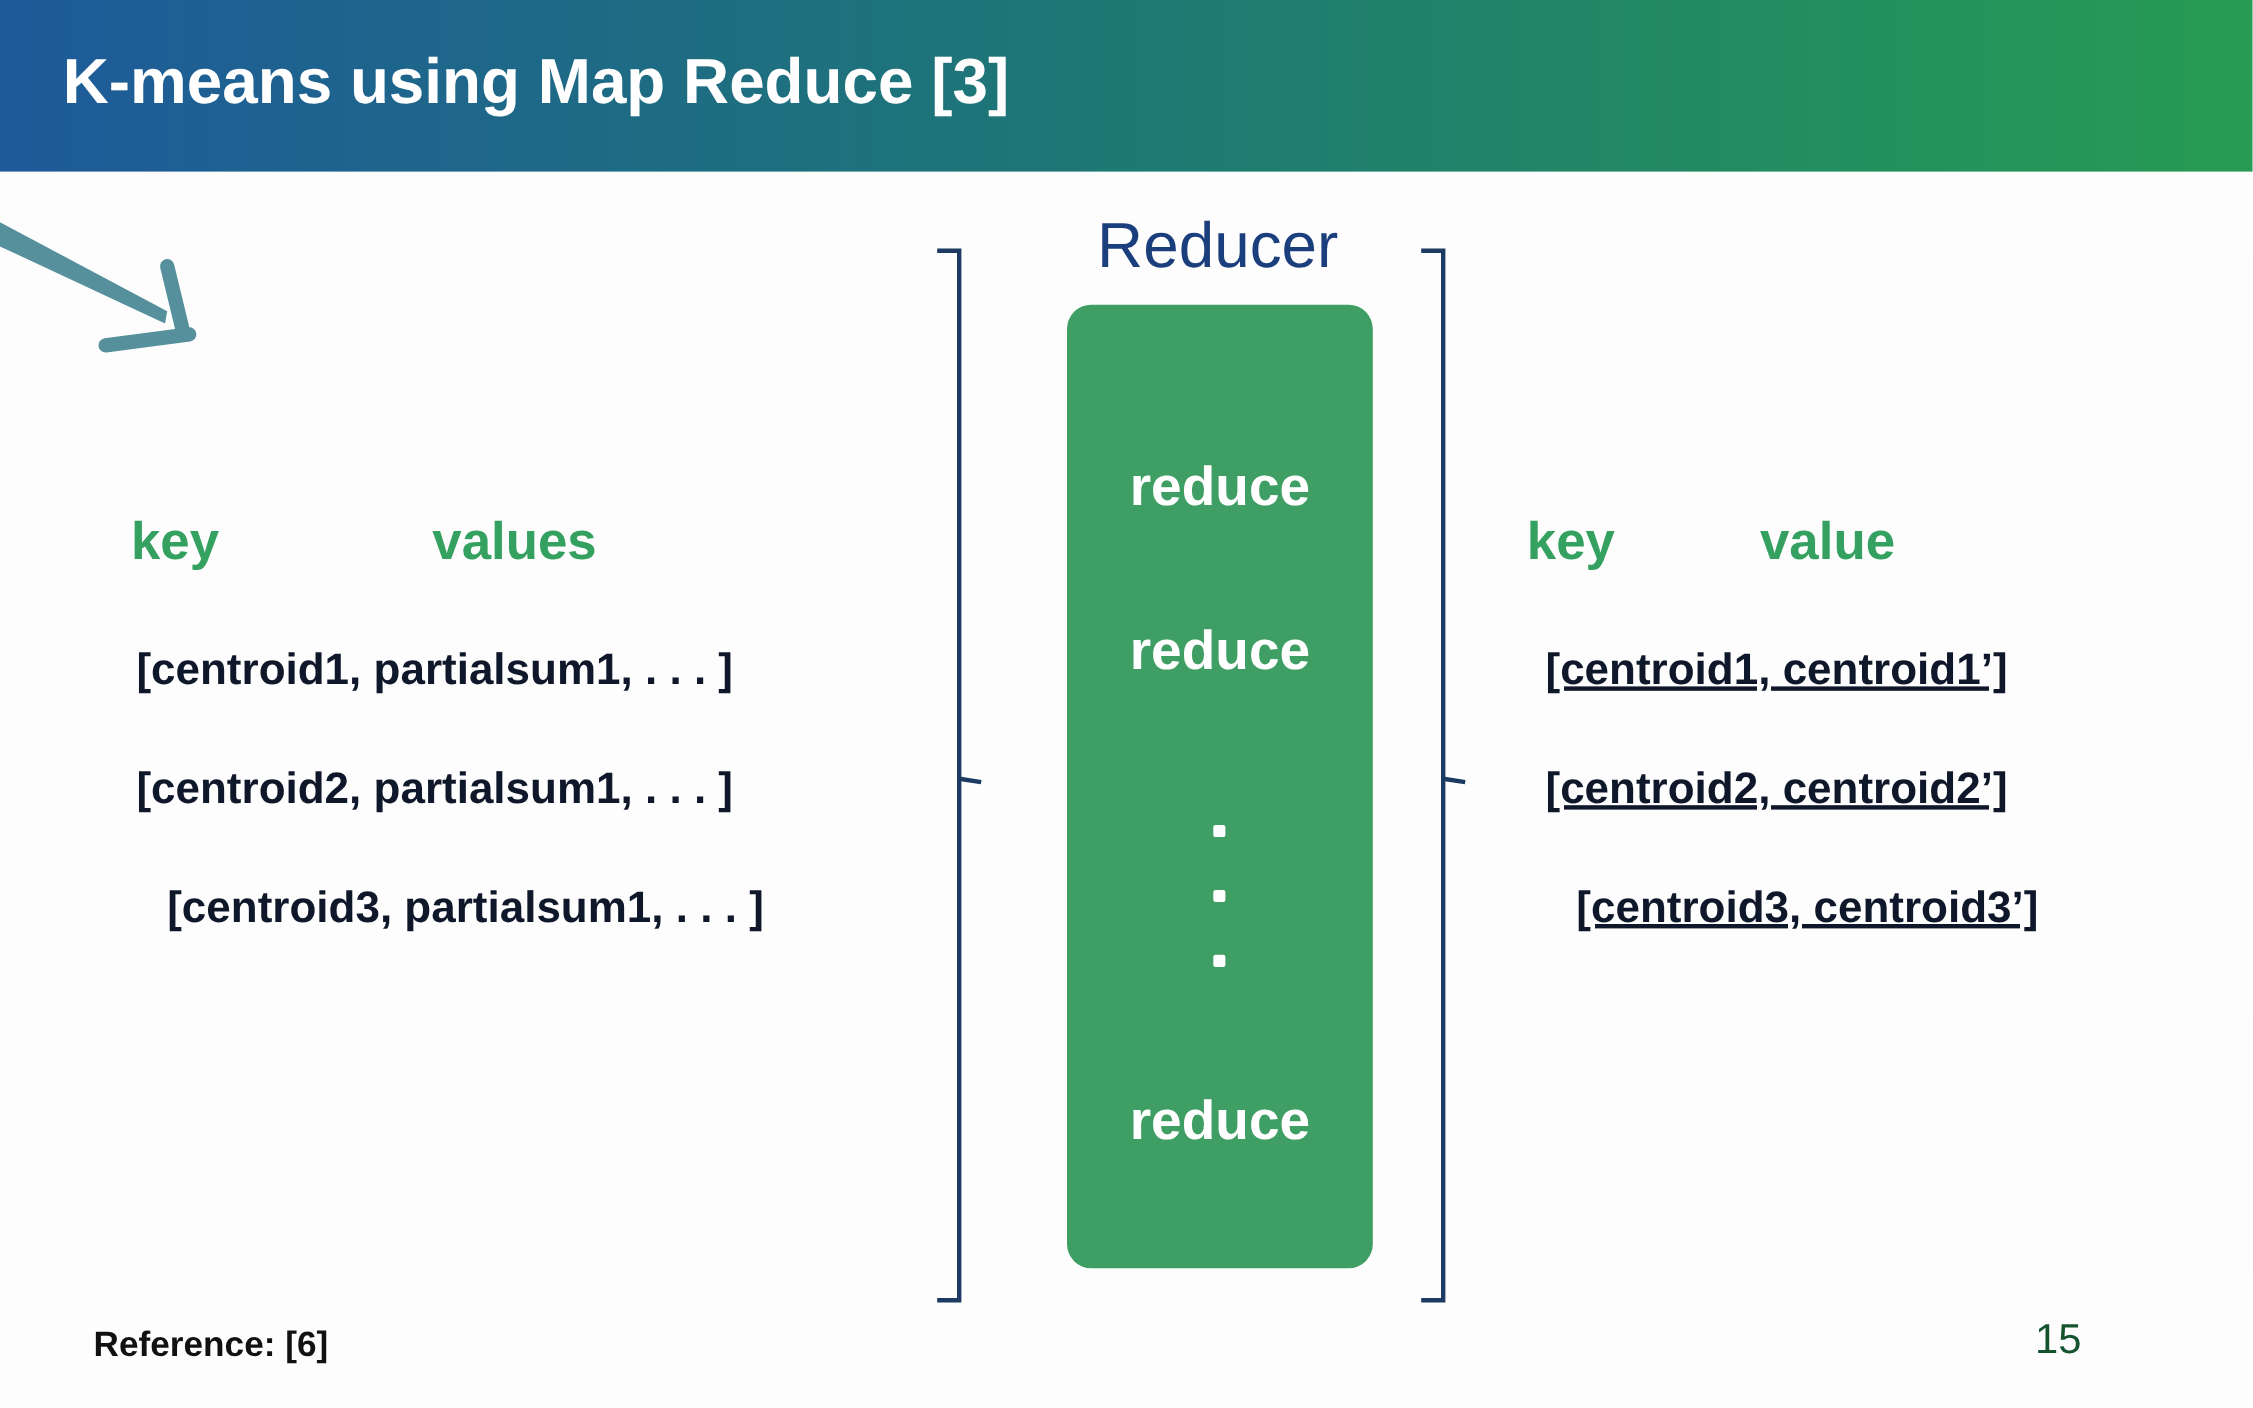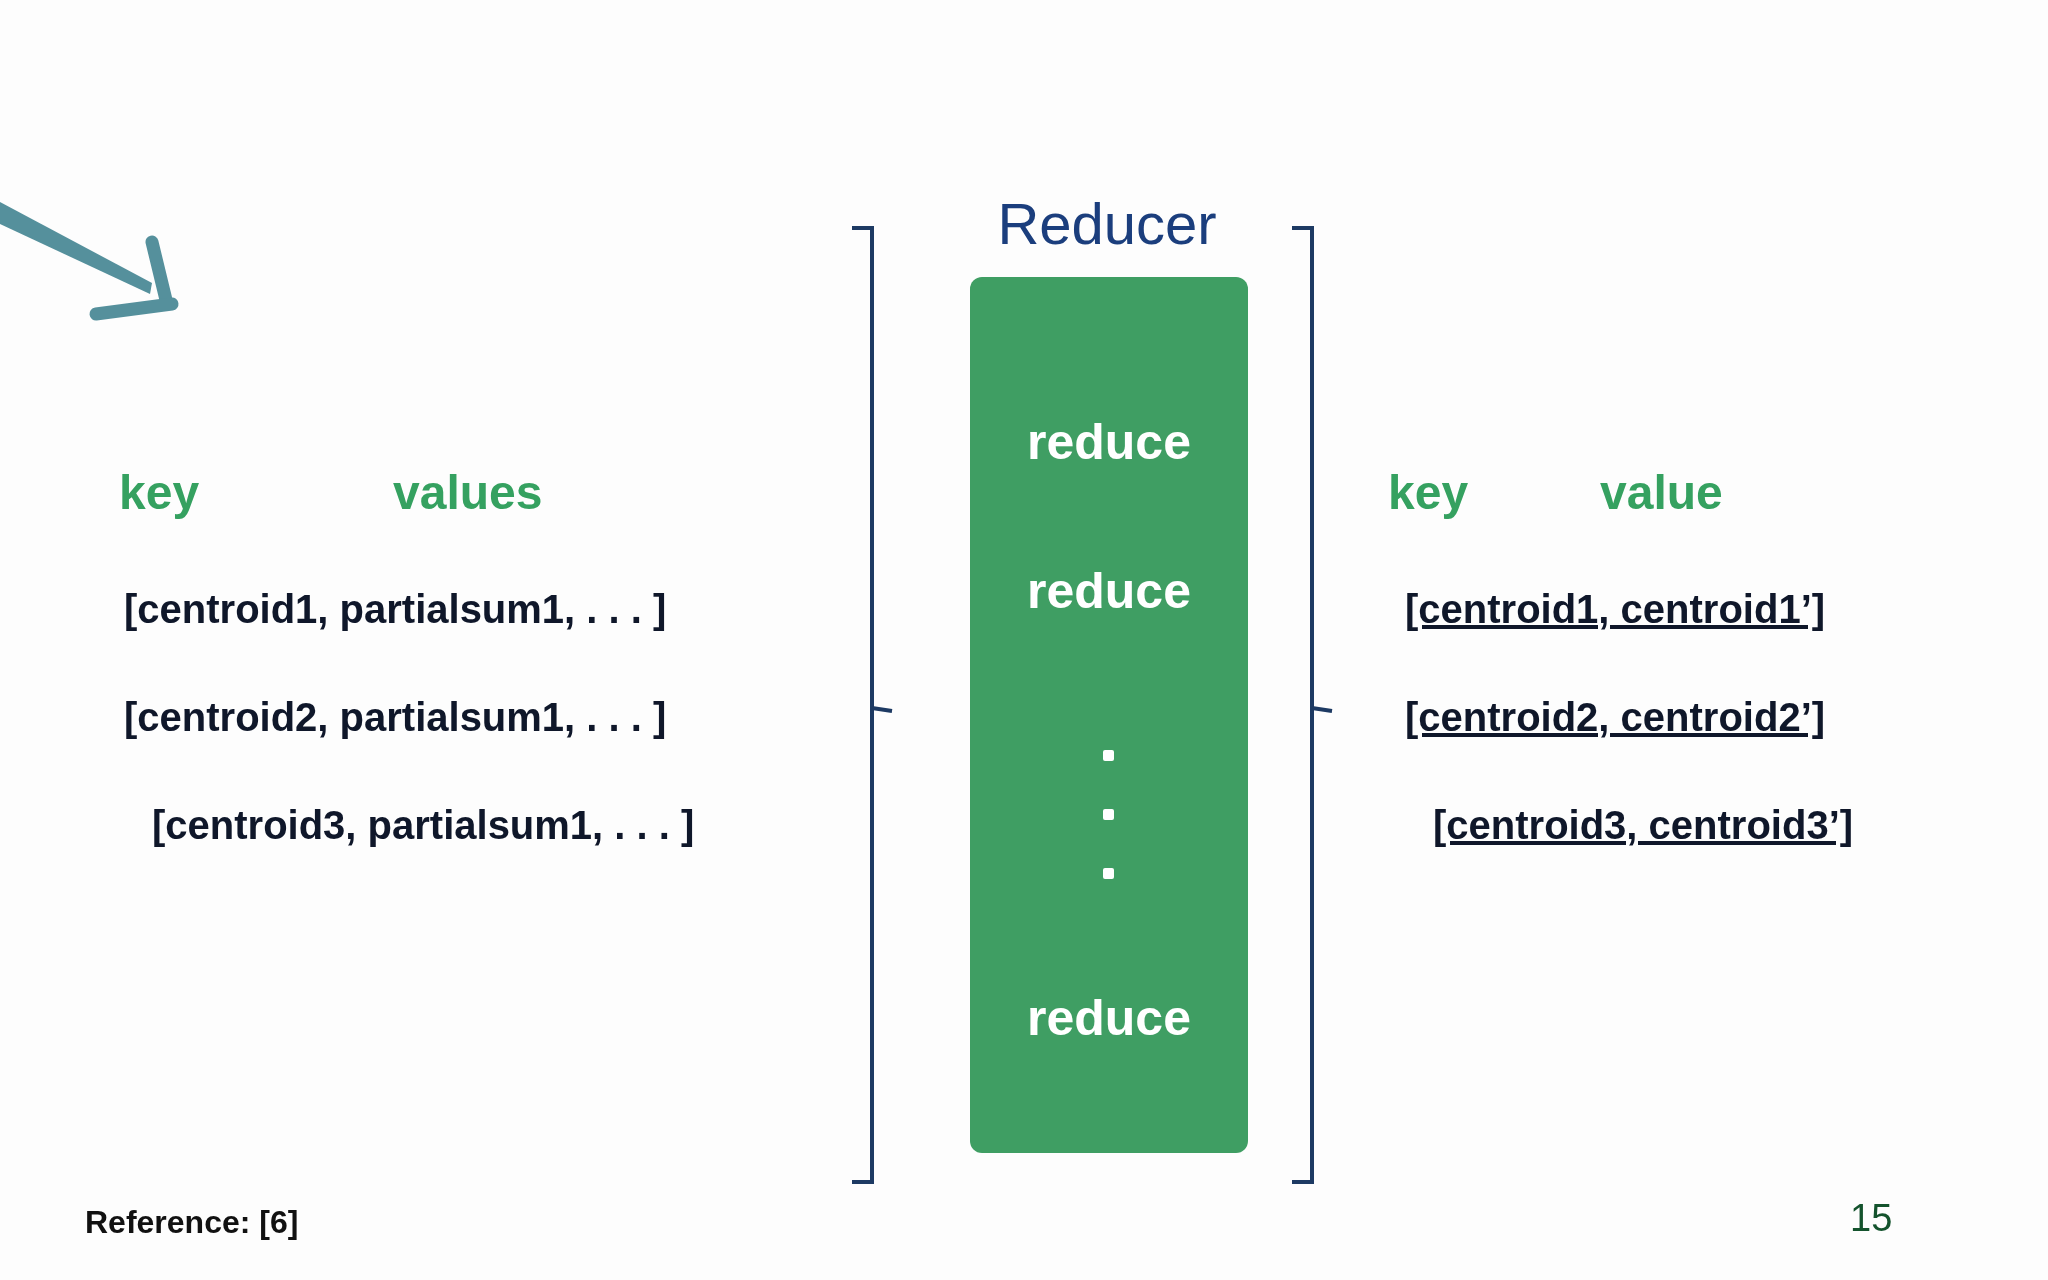--- a/index.html
+++ b/index.html
@@ -41,21 +41,21 @@
     color: #1b3e7d;
   }
   .bracket-svg { position: absolute; top: 225px; }
   .bracket-left  { left: 850px; }
   .bracket-right { left: 1290px; }
   .reduce-box {
     position: absolute;
     left: 970px; top: 277px;
     width: 278px; height: 876px;
     background: #3f9e63;
-    border-radius: 12px;
+    border-radius: 22px;
   }
   .reduce-word {
     position: absolute;
     left: 0; width: 278px;
     text-align: center;
     color: #ffffff;
     font-weight: bold;
     font-size: 50px;
     line-height: 60px;
   }
@@ -116,20 +116,23 @@
     font-size: 38px;
     line-height: 52px;
     color: #14532d;
   }
 </style>
 </head>
 <body>
 
 <div id="slide">
 
+  <div class="header-bar">
+    <div class="slide-title">K-means using Map Reduce [3]</div>
+  </div>
 
   <svg class="arrow-svg" width="200" height="130" viewBox="0 0 200 130">
     <polygon points="0,10 0,32 150,102 152,91" fill="#55909c"></polygon>
     <line x1="152" y1="50" x2="167" y2="112" stroke="#55909c" stroke-width="13" stroke-linecap="round"></line>
     <line x1="96" y1="122" x2="172" y2="112" stroke="#55909c" stroke-width="13" stroke-linecap="round"></line>
   </svg>
 
   <div class="reducer-label">Reducer</div>
 
   <svg class="bracket-svg bracket-left" width="48" height="962" viewBox="0 0 48 962">

